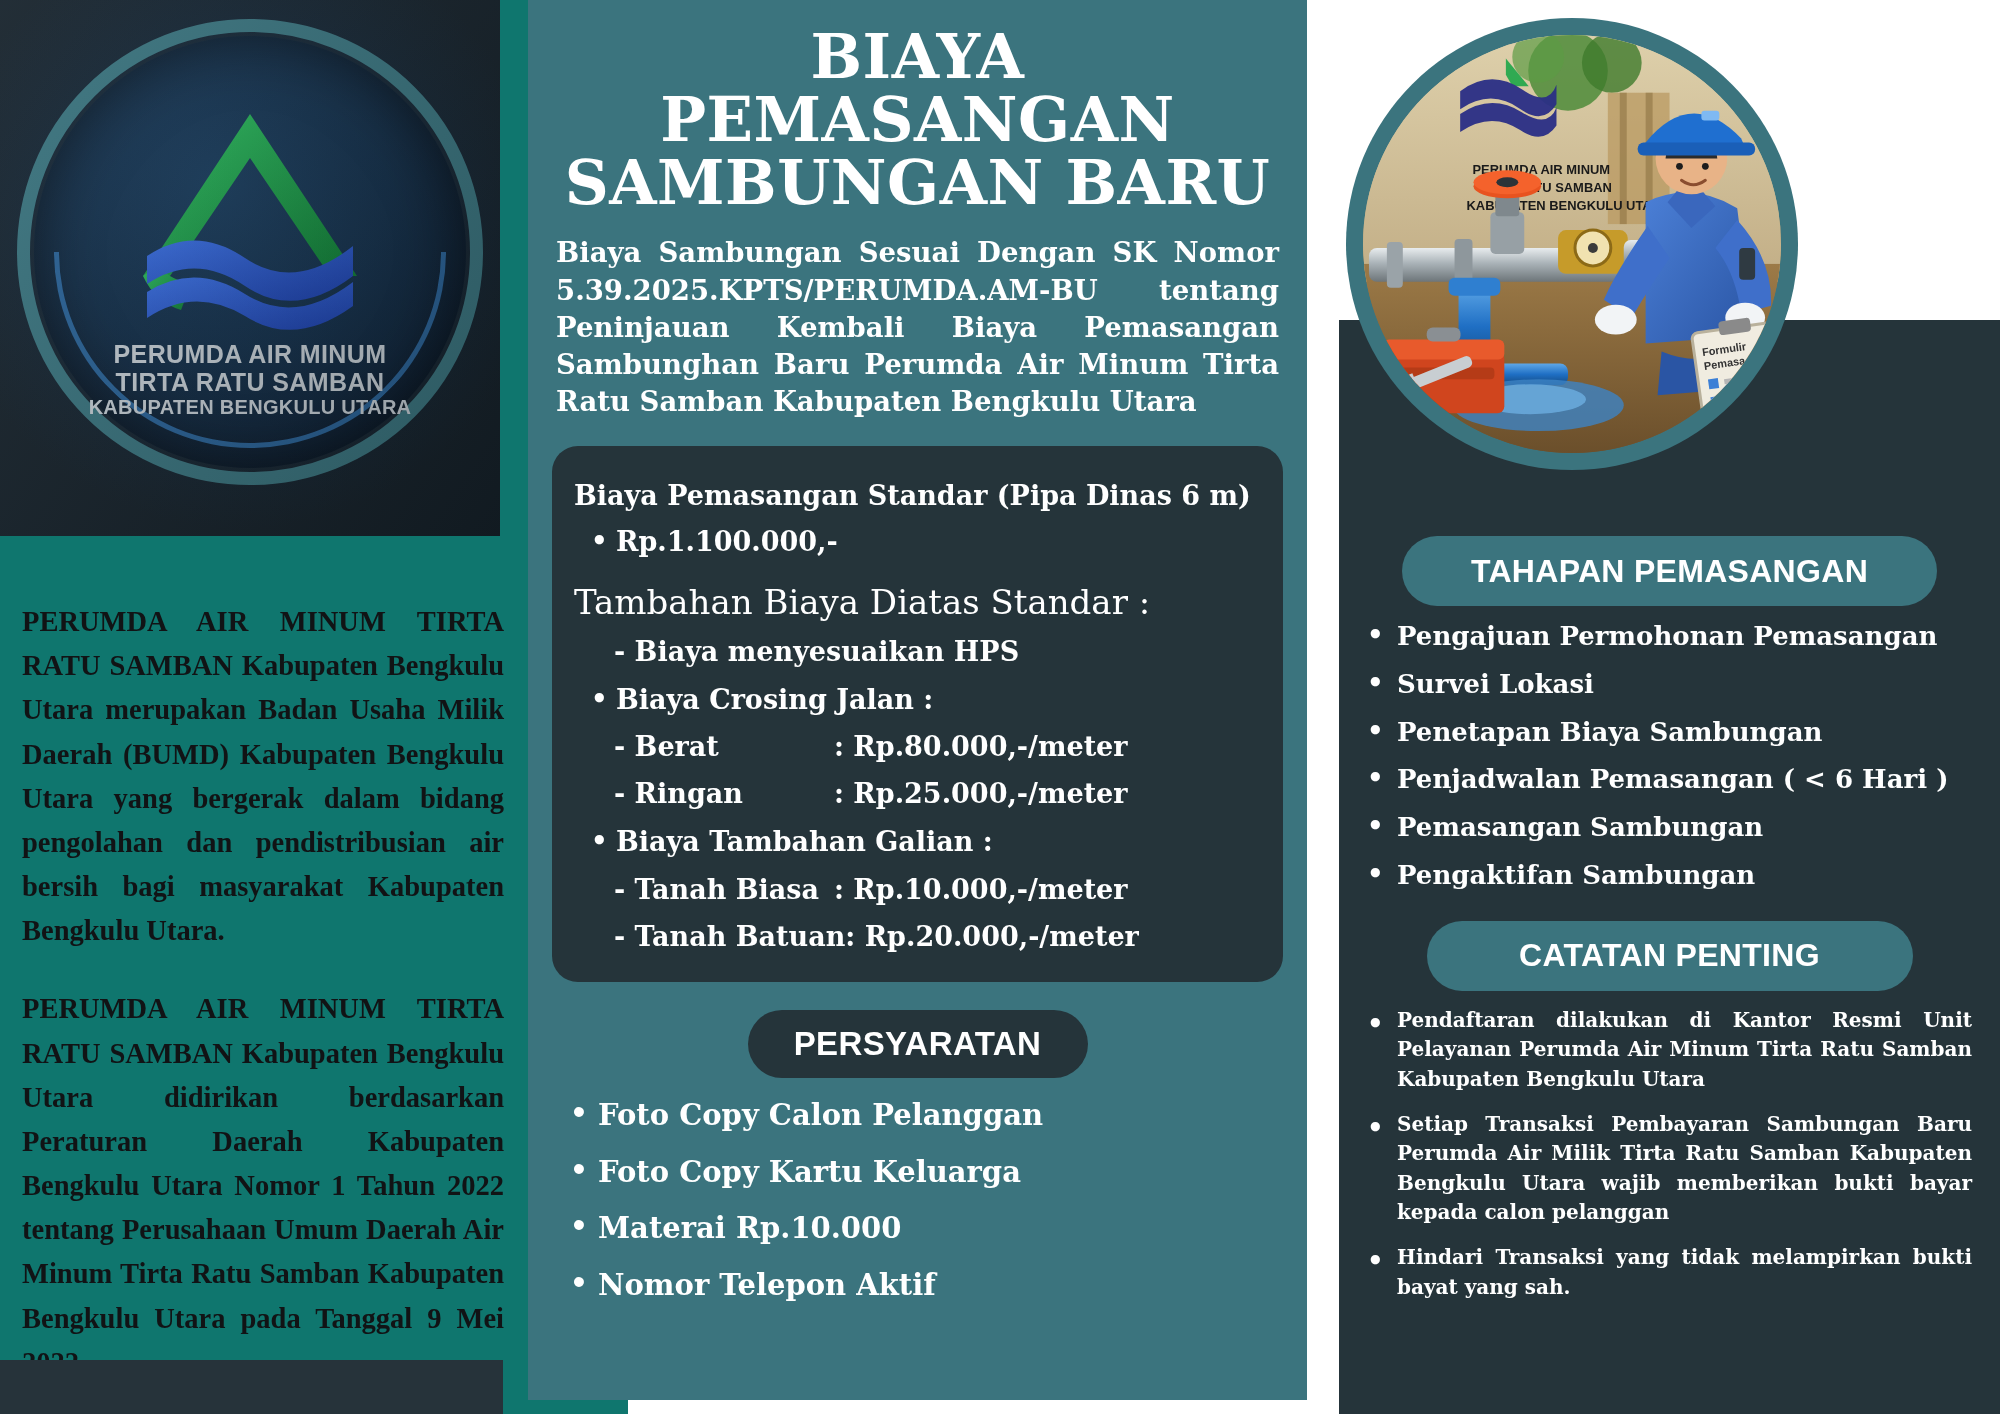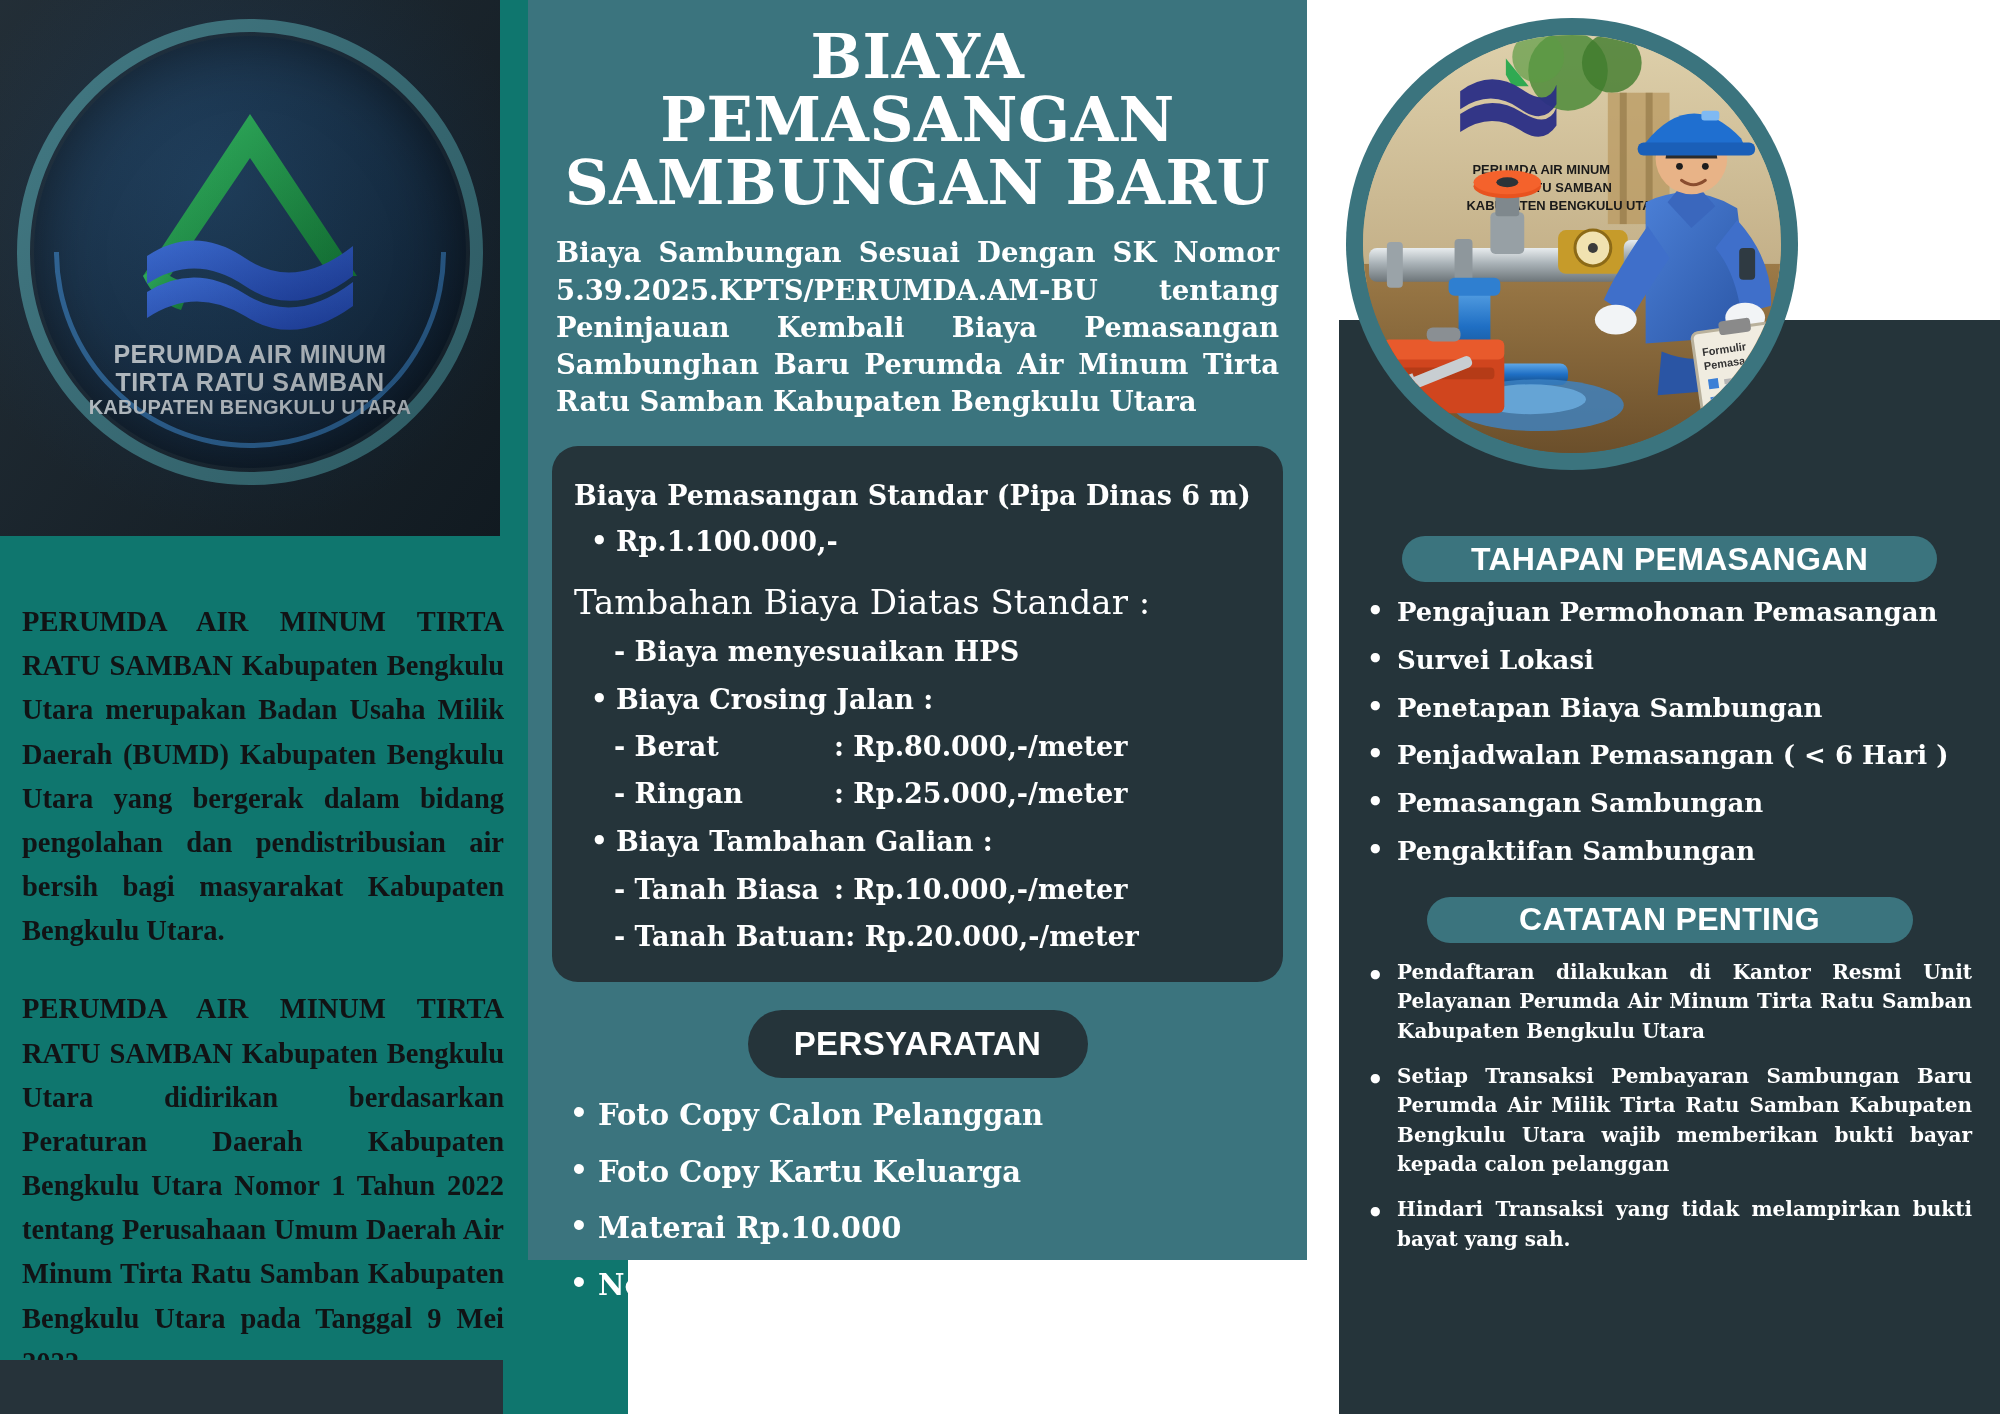--- a/index.html
+++ b/index.html
@@ -54,21 +54,21 @@
   .left-para {
     font-family: "Liberation Serif", serif;
     font-size: 28.5px; line-height: 1.55; color: #111315;
     text-align: justify; text-justify: inter-word; font-weight: 700;
     margin-bottom: 34px;
   }
   .left-para .head { font-weight: 700; }
   #left-footer { position: absolute; left: 0; bottom: 0; width: 503px; height: 54px; background: #26333a; }
 
   
-  #mid-col { position: absolute; left: 528px; top: 0; width: 779px; height: 1260px; background: #3b747e; }
+  #mid-col { position: absolute; left: 528px; top: 0; width: 779px; height: 1400px; background: #3b747e; }
   #mid-inner { position: absolute; left: 0; top: 0; width: 779px; height: 1414px; padding: 0 18px; }
 
   #mid-title {
     margin-top: 26px;
     text-align: center; color: #ffffff;
     font-family: "DejaVu Serif", serif; font-weight: 700;
     font-size: 61px; line-height: 1.03; letter-spacing: .5px;
   }
   #mid-subtitle {
     margin: 20px 10px 0 10px; color: #ffffff;
@@ -108,21 +108,21 @@
   }
   #photo-inner { width: 100%; height: 100%; border-radius: 50%; overflow: hidden; position: relative;
     background: linear-gradient(180deg, #d8c9a4 0%, #c9b68e 38%, #8f6d43 62%, #6d5130 100%); }
   #photo-inner svg { position: absolute; inset: 0; width: 100%; height: 100%; }
 
   #right-panel {
     position: absolute; left: 1339px; top: 320px; width: 661px; height: 1094px;
     background: #25343a;
   }
   .r-pill {
-    margin: 0 auto; width: 535px; height: 46px; background: #3b747e; border-radius: 40px;
+    margin: 0 auto; width: 535px; height: 70px; background: #3b747e; border-radius: 40px;
     display: flex; align-items: center; justify-content: center;
     color: #ffffff; font-family: "Liberation Sans", sans-serif; font-weight: 700; font-size: 32px; letter-spacing: .3px;
   }
   #pill-tahapan { margin-top: 216px; }
   #pill-catatan { margin-top: 28px; width: 486px; }
   ul.r-list { list-style: none; margin: 14px 0 0 18px; padding: 0 28px 0 0; color: #ffffff; font-family: "DejaVu Serif", serif; }
   ul.r-list > li { position: relative; padding-left: 40px; font-size: 26px; font-weight: 700; line-height: 1.3; margin-top: 14px; }
   ul.r-list > li::before { content: "\2022"; position: absolute; left: 10px; top: -2px; font-size: 26px; }
   ul.r-list.notes > li { font-size: 20px; line-height: 1.48; margin-top: 15px; text-align: justify; text-justify: inter-word; }
 </style>

